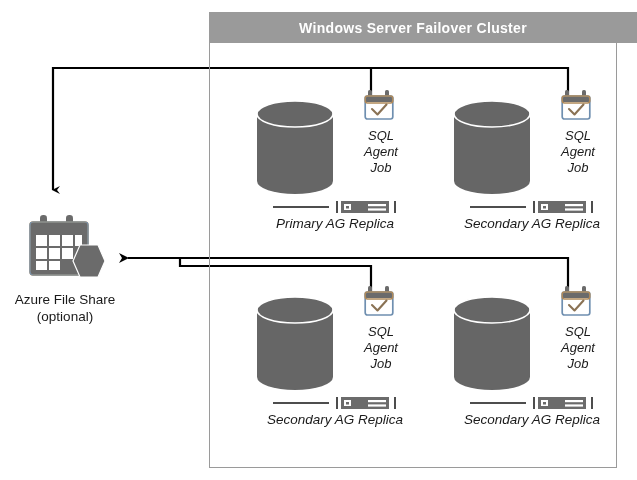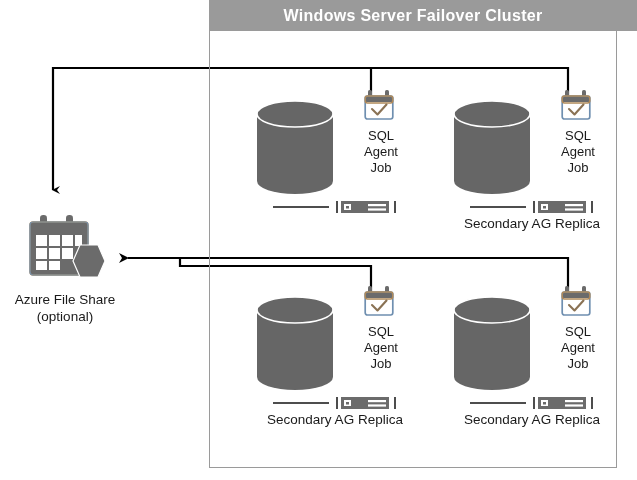--- a/index.html
+++ b/index.html
@@ -31,40 +31,41 @@
     width: 408px;
     height: 437px;
     border: 1px solid #9a9a9a;
     border-top: none;
     box-sizing: border-box;
     background: transparent;
   }
   .cluster-header {
     position: absolute;
     left: 209px;
-    top: 0px;
+    top: 12px;
     width: 428px;
     height: 31px;
     background: #9a9a9a;
     color: #ffffff;
-    font-size: 16px;
+    font-size: 14px;
     font-weight: bold;
     letter-spacing: 0.3px;
     display: flex;
     align-items: center;
     justify-content: center;
     box-sizing: border-box;
     padding-right: 20px;
   }
 
   
   .node {
     position: absolute;
     width: 180px;
     height: 150px;
+    font-style: italic;
   }
   .node .db-cyl {
     position: absolute;
     left: 10px;
     top: 12px;
     width: 80px;
     height: 95px;
   }
   .node .agent {
     position: absolute;
@@ -188,20 +189,21 @@
       <line x1="2" y1="7" x2="58" y2="7" stroke="#4d4d4d" stroke-width="2"></line>
       <line x1="66" y1="1" x2="66" y2="13" stroke="#4d4d4d" stroke-width="2"></line>
       <rect x="70" y="1" width="48" height="12" fill="#6b6b6b"></rect>
       <rect x="73" y="4" width="7" height="6" fill="#ffffff"></rect>
       <rect x="75" y="6" width="3" height="2.5" fill="#6b6b6b"></rect>
       <rect x="97" y="4" width="18" height="2.2" fill="#ffffff"></rect>
       <rect x="97" y="8.4" width="18" height="2.2" fill="#ffffff"></rect>
       <line x1="124" y1="1" x2="124" y2="13" stroke="#4d4d4d" stroke-width="2"></line>
     </svg>
 
+    <div class="node-label">Primary AG Replica</div>
   </div>
 
   <div class="node" style="left:442px; top:88px;">
     <svg class="db-cyl" viewBox="0 0 80 95">
       <path d="M2,14 L2,81 A38,13 0 0 0 78,81 L78,14 Z" fill="#666666"></path>
       <ellipse cx="40" cy="14" rx="38" ry="13" fill="#666666" stroke="#ffffff" stroke-width="1.6"></ellipse>
     </svg>
 
     <div class="agent">
       <svg class="agent-icon" viewBox="0 0 34 34">

